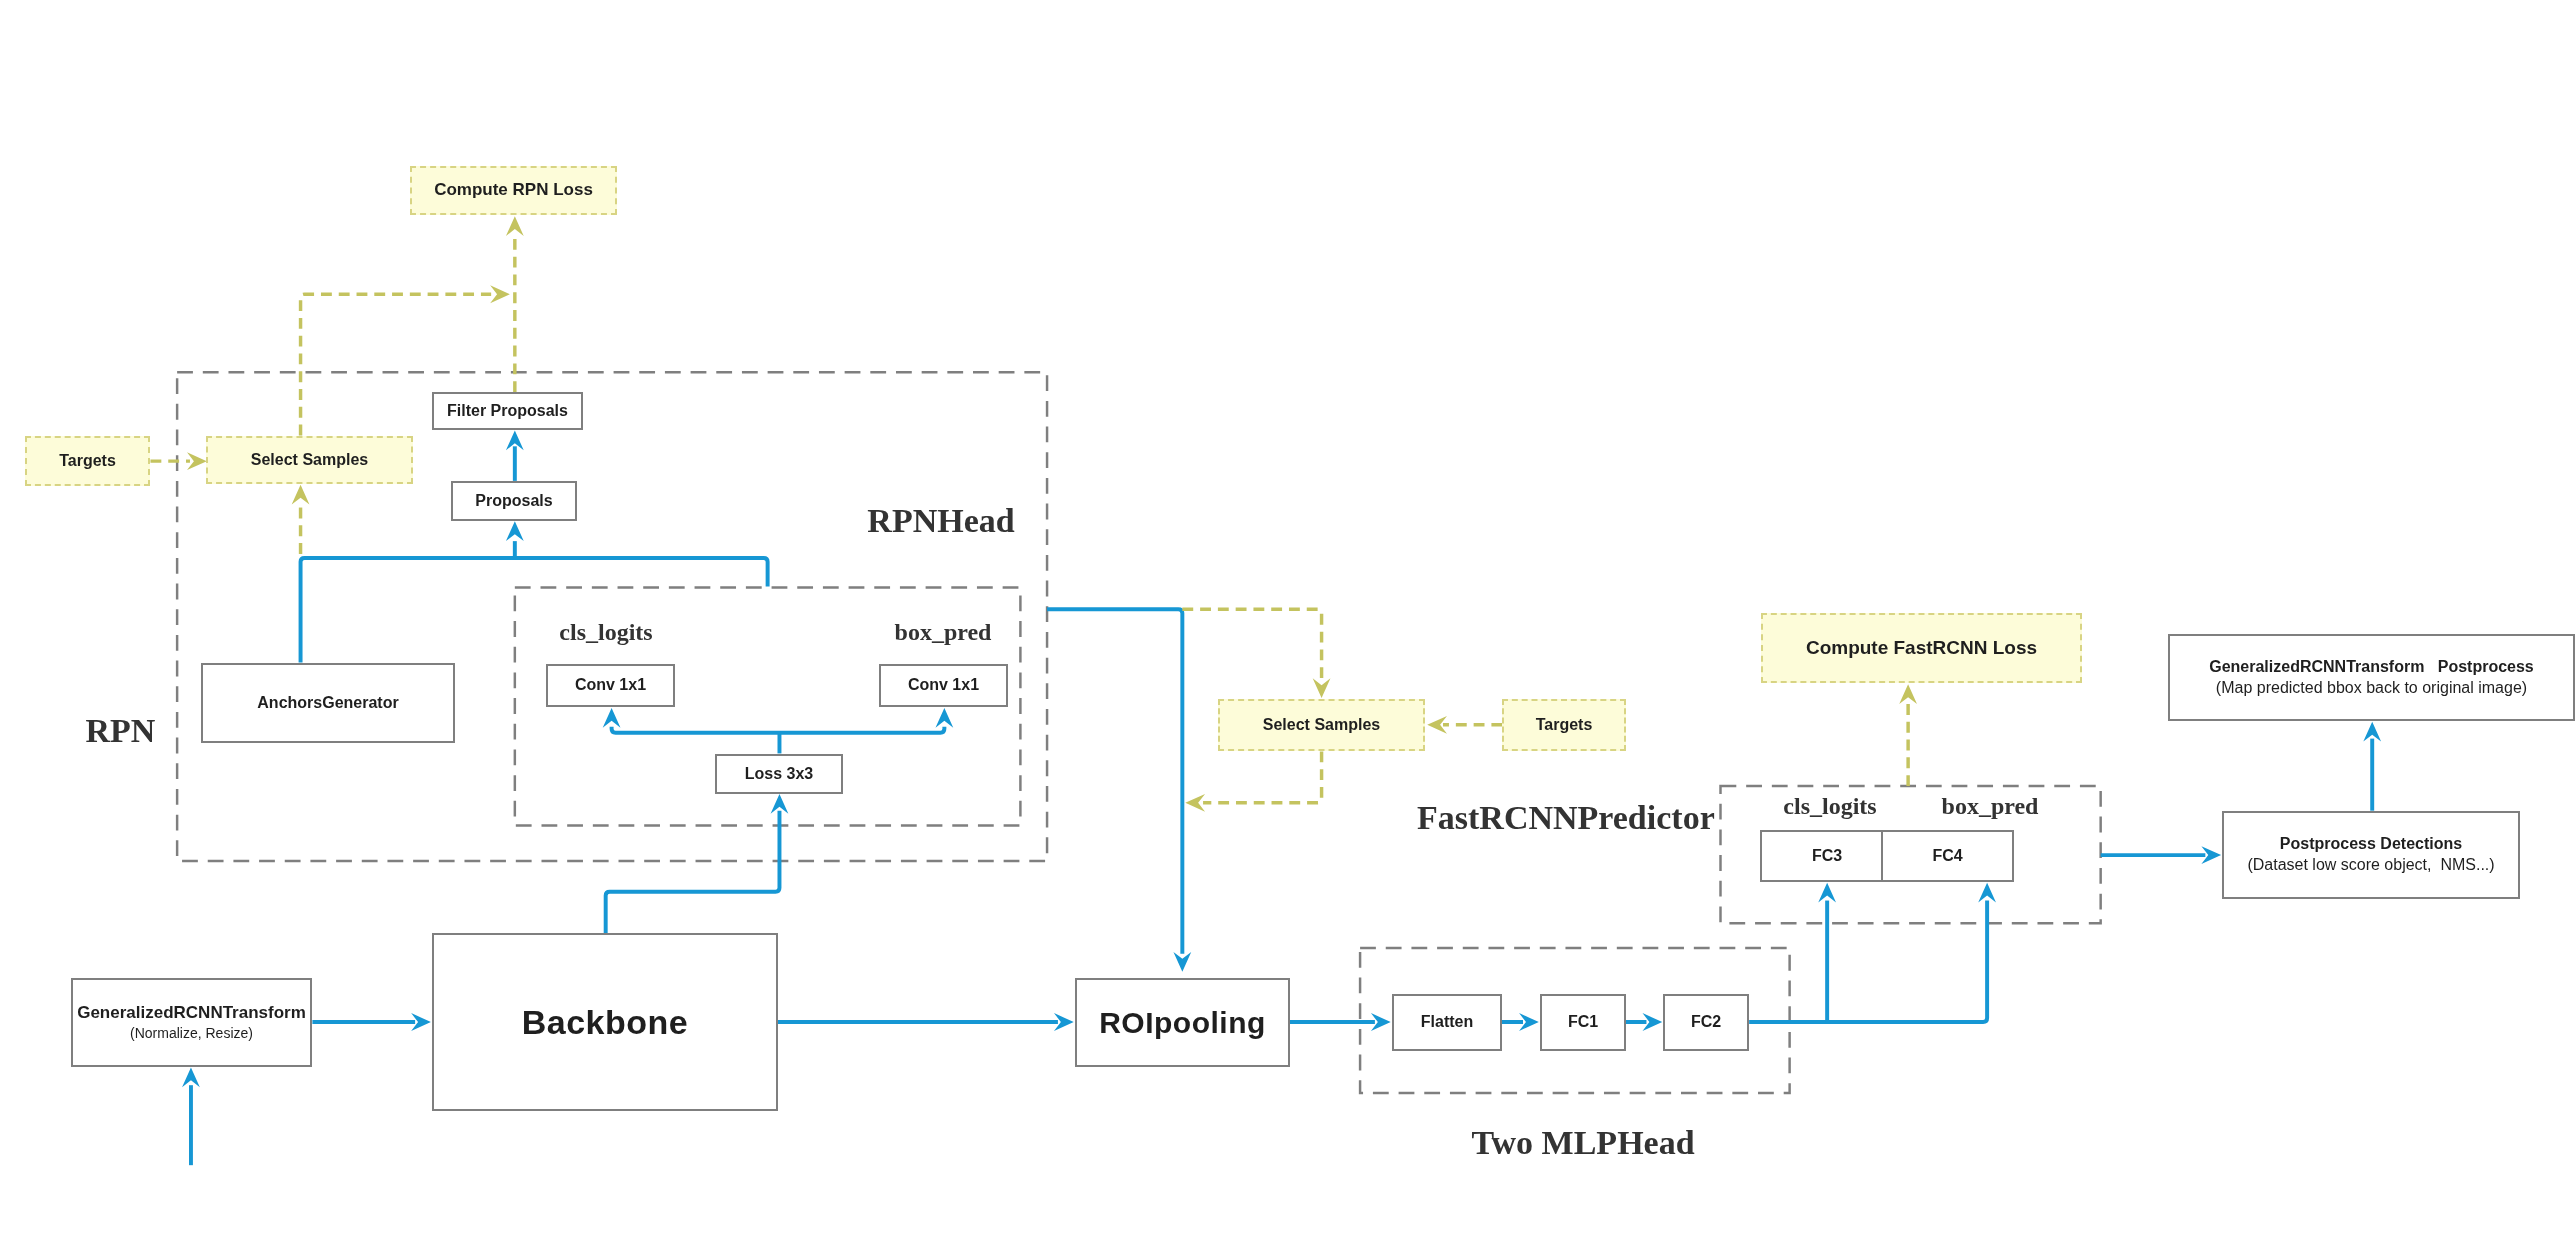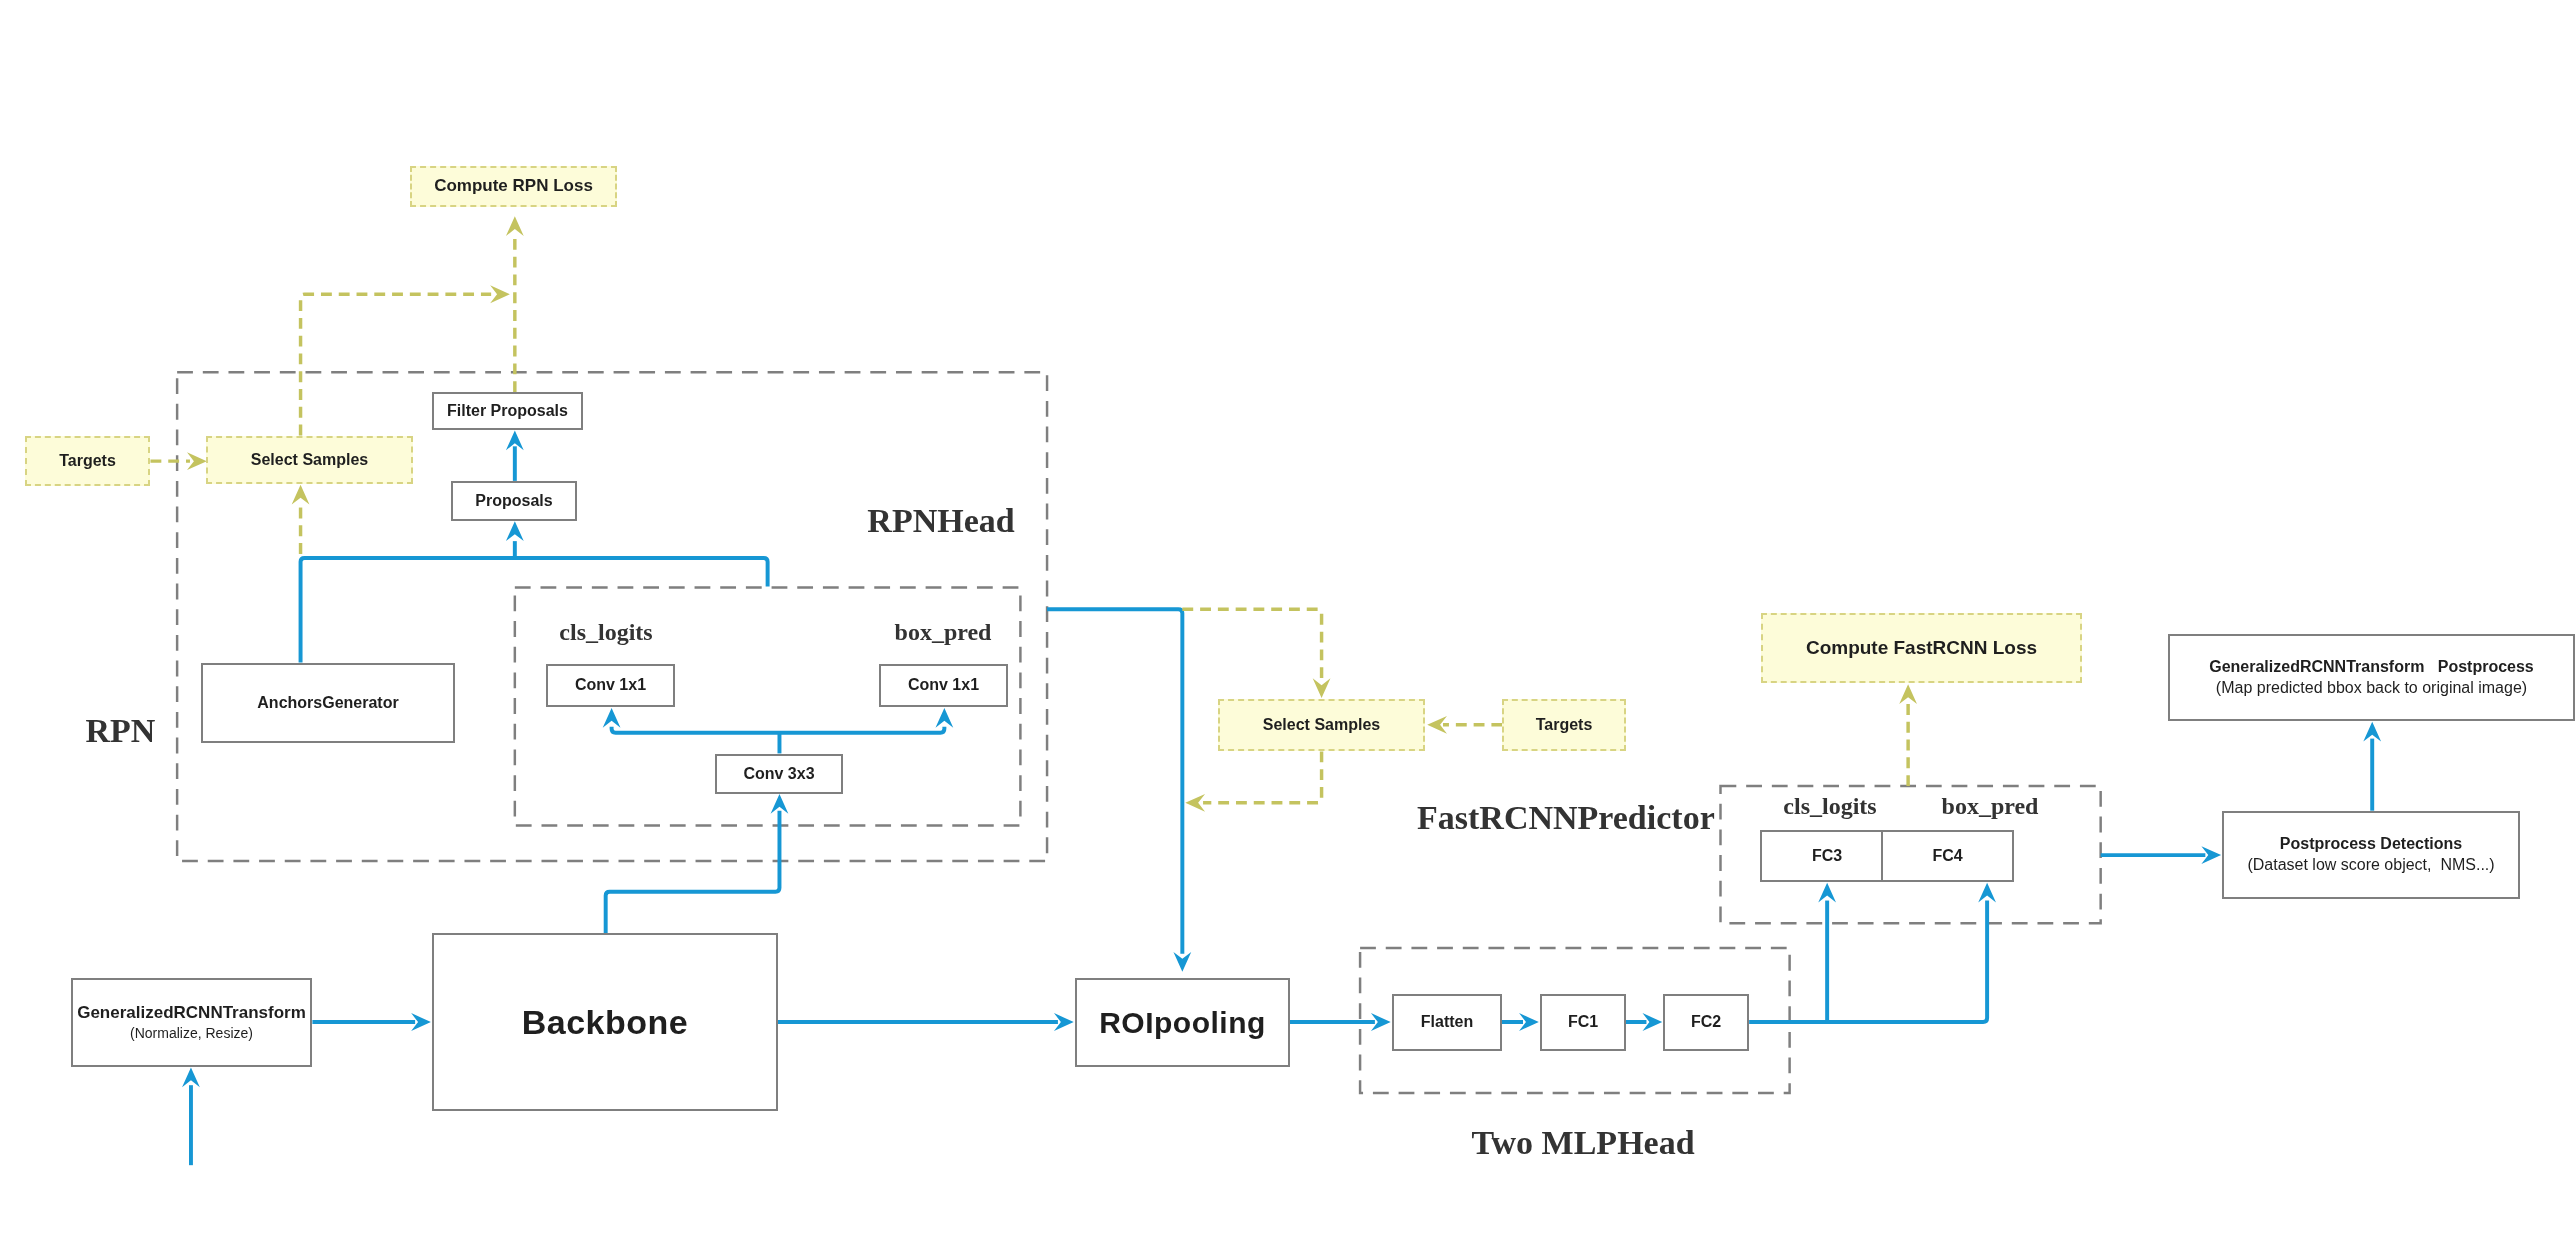--- a/index.html
+++ b/index.html
@@ -92,21 +92,21 @@
 
   <div class="glabel" style="left:69px;top:714px;width:103px;font-size:34px">RPN</div>
   <div class="glabel" style="left:842px;top:504px;width:198px;font-size:34px">RPNHead</div>
   <div class="glabel" style="left:527px;top:620px;width:158px;font-size:24px">cls_logits</div>
   <div class="glabel" style="left:864px;top:620px;width:158px;font-size:24px">box_pred</div>
   <div class="glabel" style="left:1435px;top:1126px;width:296px;font-size:34px">Two MLPHead</div>
   <div class="glabel" style="left:1417px;top:801px;width:296px;font-size:34px">FastRCNNPredictor</div>
   <div class="glabel" style="left:1751px;top:794px;width:158px;font-size:24px">cls_logits</div>
   <div class="glabel" style="left:1911px;top:794px;width:158px;font-size:24px">box_pred</div>
 
-  <div class="node yellow" style="left:410px;top:166px;width:207px;height:41px">
+  <div class="node yellow" style="left:410px;top:166px;width:207px;height:49px">
     <span class="lbl f17">Compute RPN Loss</span>
   </div>
   <div class="node yellow" style="left:25px;top:436px;width:125px;height:50px">
     <span class="lbl">Targets</span>
   </div>
   <div class="node yellow" style="left:206px;top:436px;width:207px;height:48px">
     <span class="lbl">Select Samples</span>
   </div>
   <div class="node yellow" style="left:1218px;top:699px;width:207px;height:52px">
     <span class="lbl">Select Samples</span>
@@ -127,21 +127,21 @@
   <div class="node" style="left:201px;top:663px;width:254px;height:80px">
     <span class="lbl">AnchorsGenerator</span>
   </div>
   <div class="node" style="left:546px;top:664px;width:129px;height:43px">
     <span class="lbl">Conv 1x1</span>
   </div>
   <div class="node" style="left:879px;top:664px;width:129px;height:43px">
     <span class="lbl">Conv 1x1</span>
   </div>
   <div class="node" style="left:715px;top:754px;width:128px;height:40px">
-    <span class="lbl">Conv 3x3</span>
+    <span class="lbl">Loss 3x3</span>
   </div>
   <div class="node" style="left:71px;top:978px;width:241px;height:89px">
     <span class="lbl f17">GeneralizedRCNNTransform</span>
     <span class="sub">(Normalize, Resize)</span>
   </div>
   <div class="node" style="left:432px;top:933px;width:346px;height:178px">
     <span class="lbl f34">Backbone</span>
   </div>
   <div class="node" style="left:1075px;top:978px;width:215px;height:89px">
     <span class="lbl f30">ROIpooling</span>

